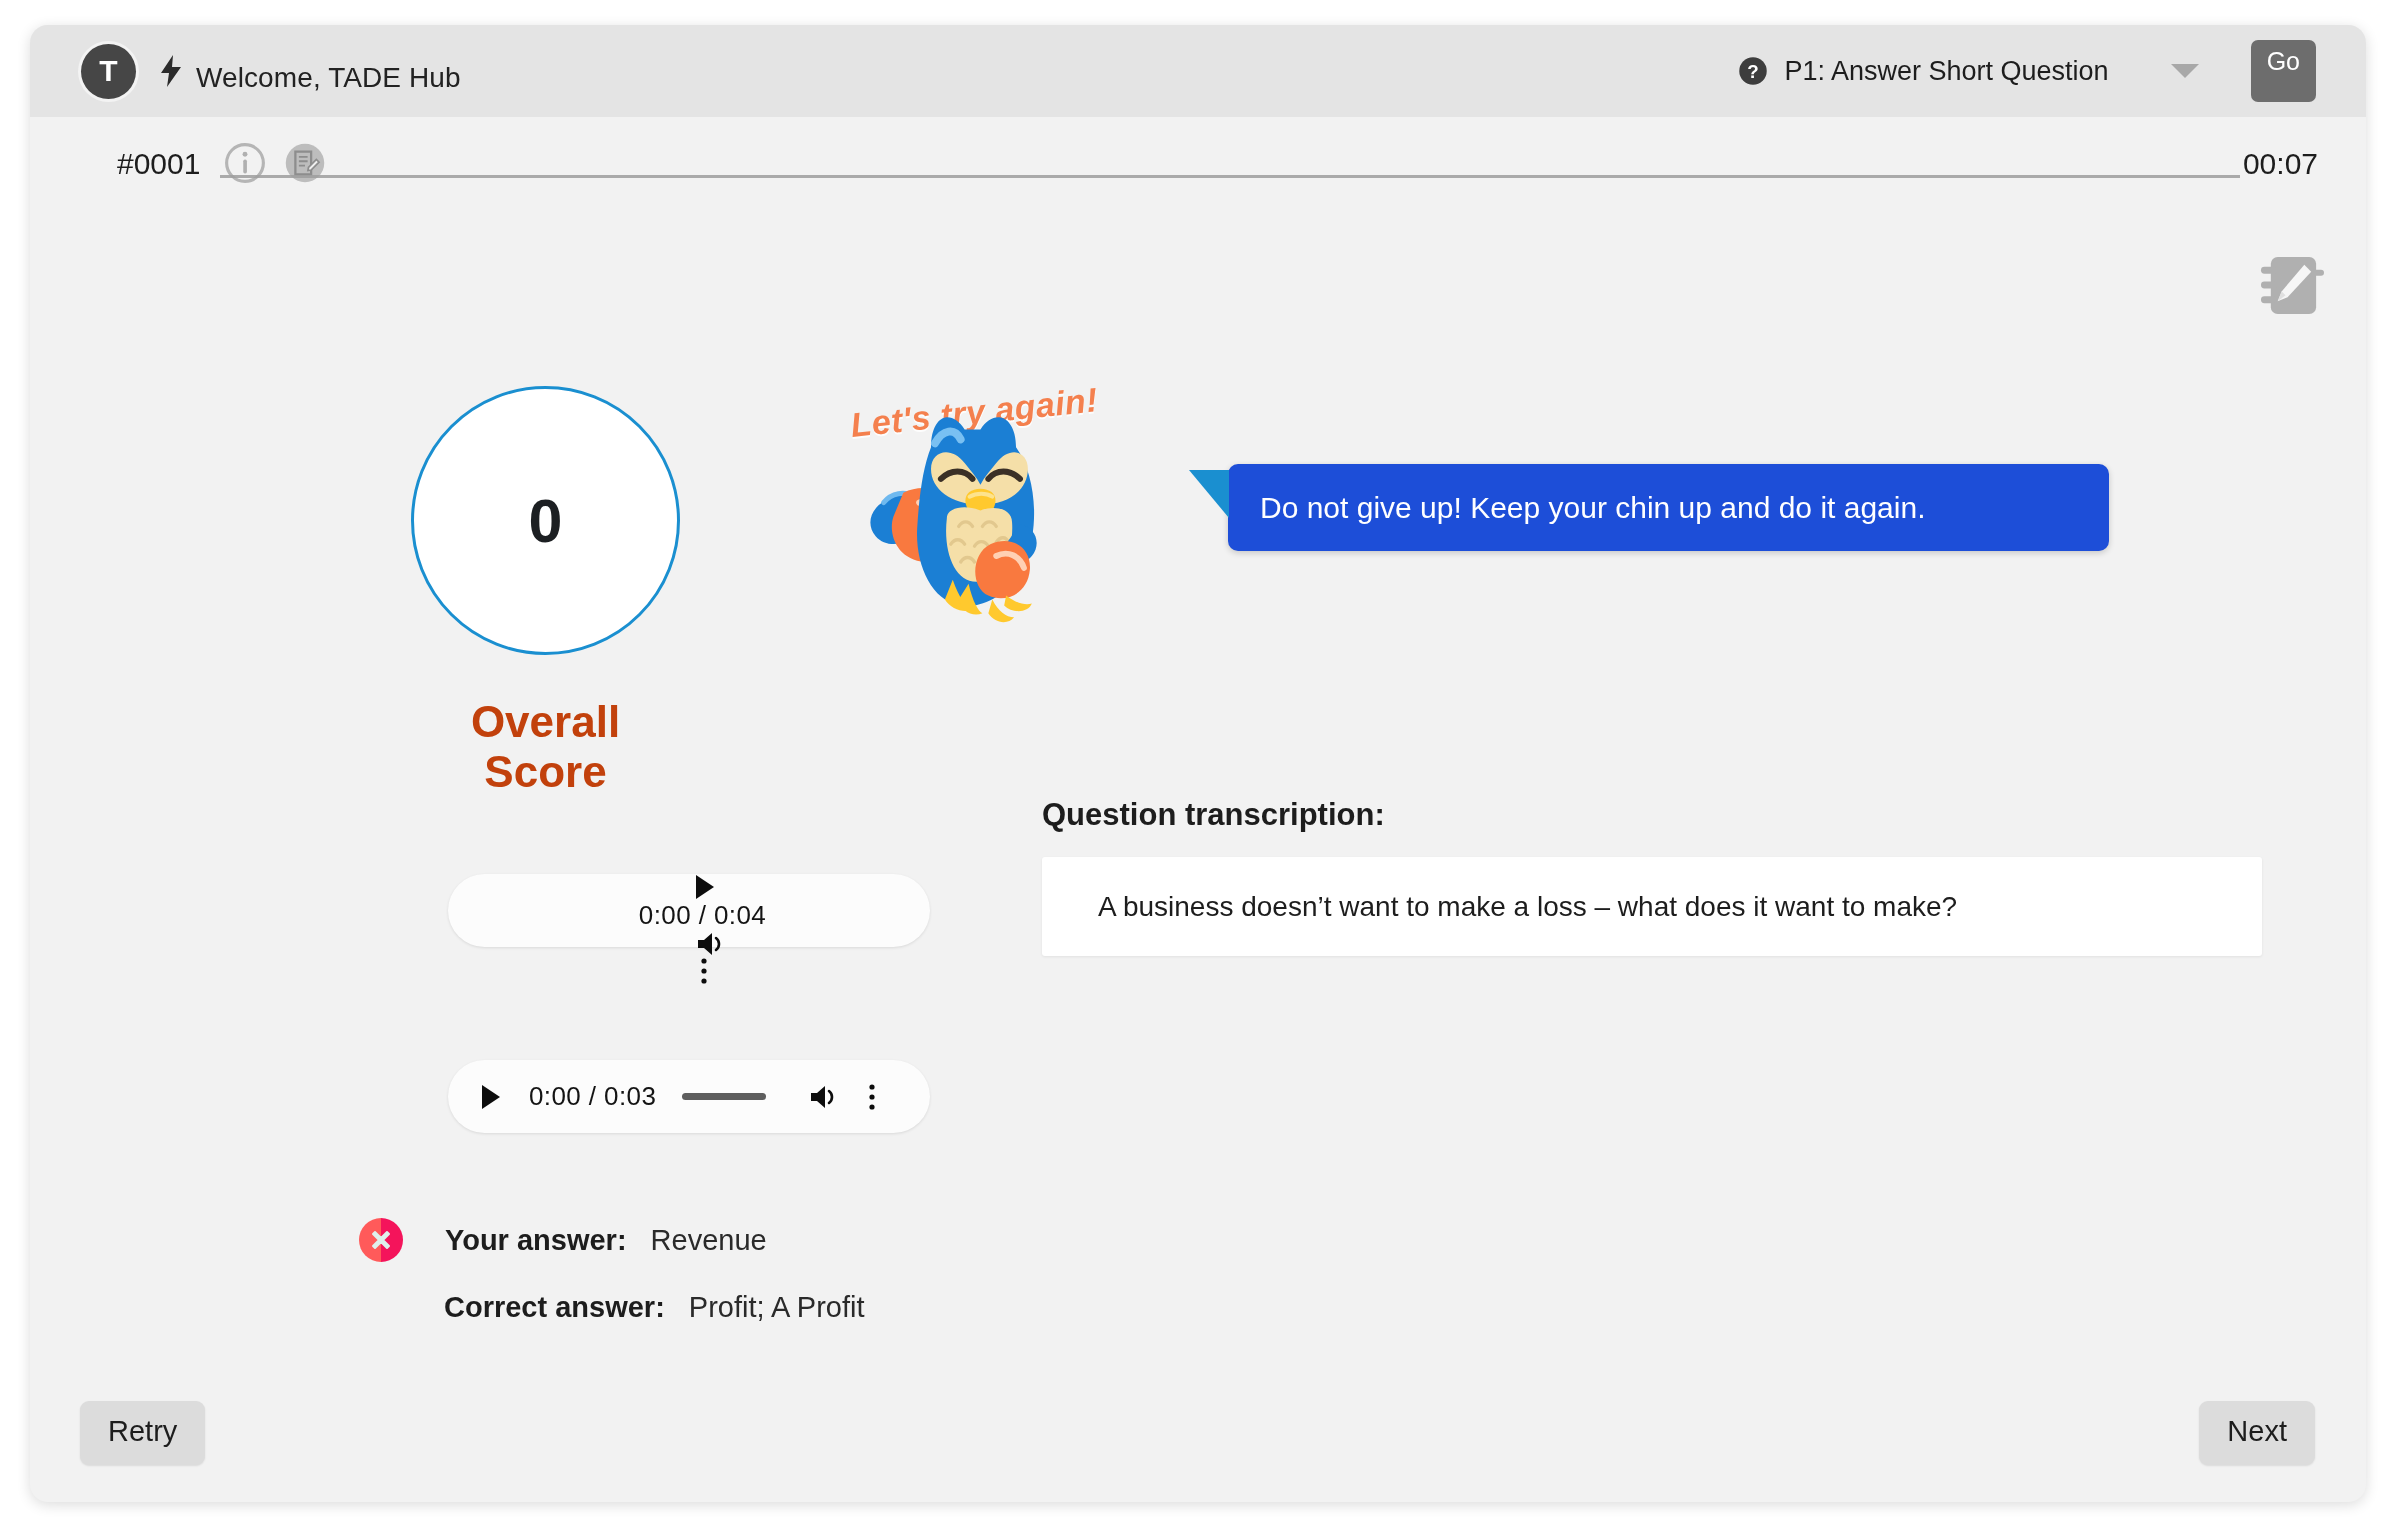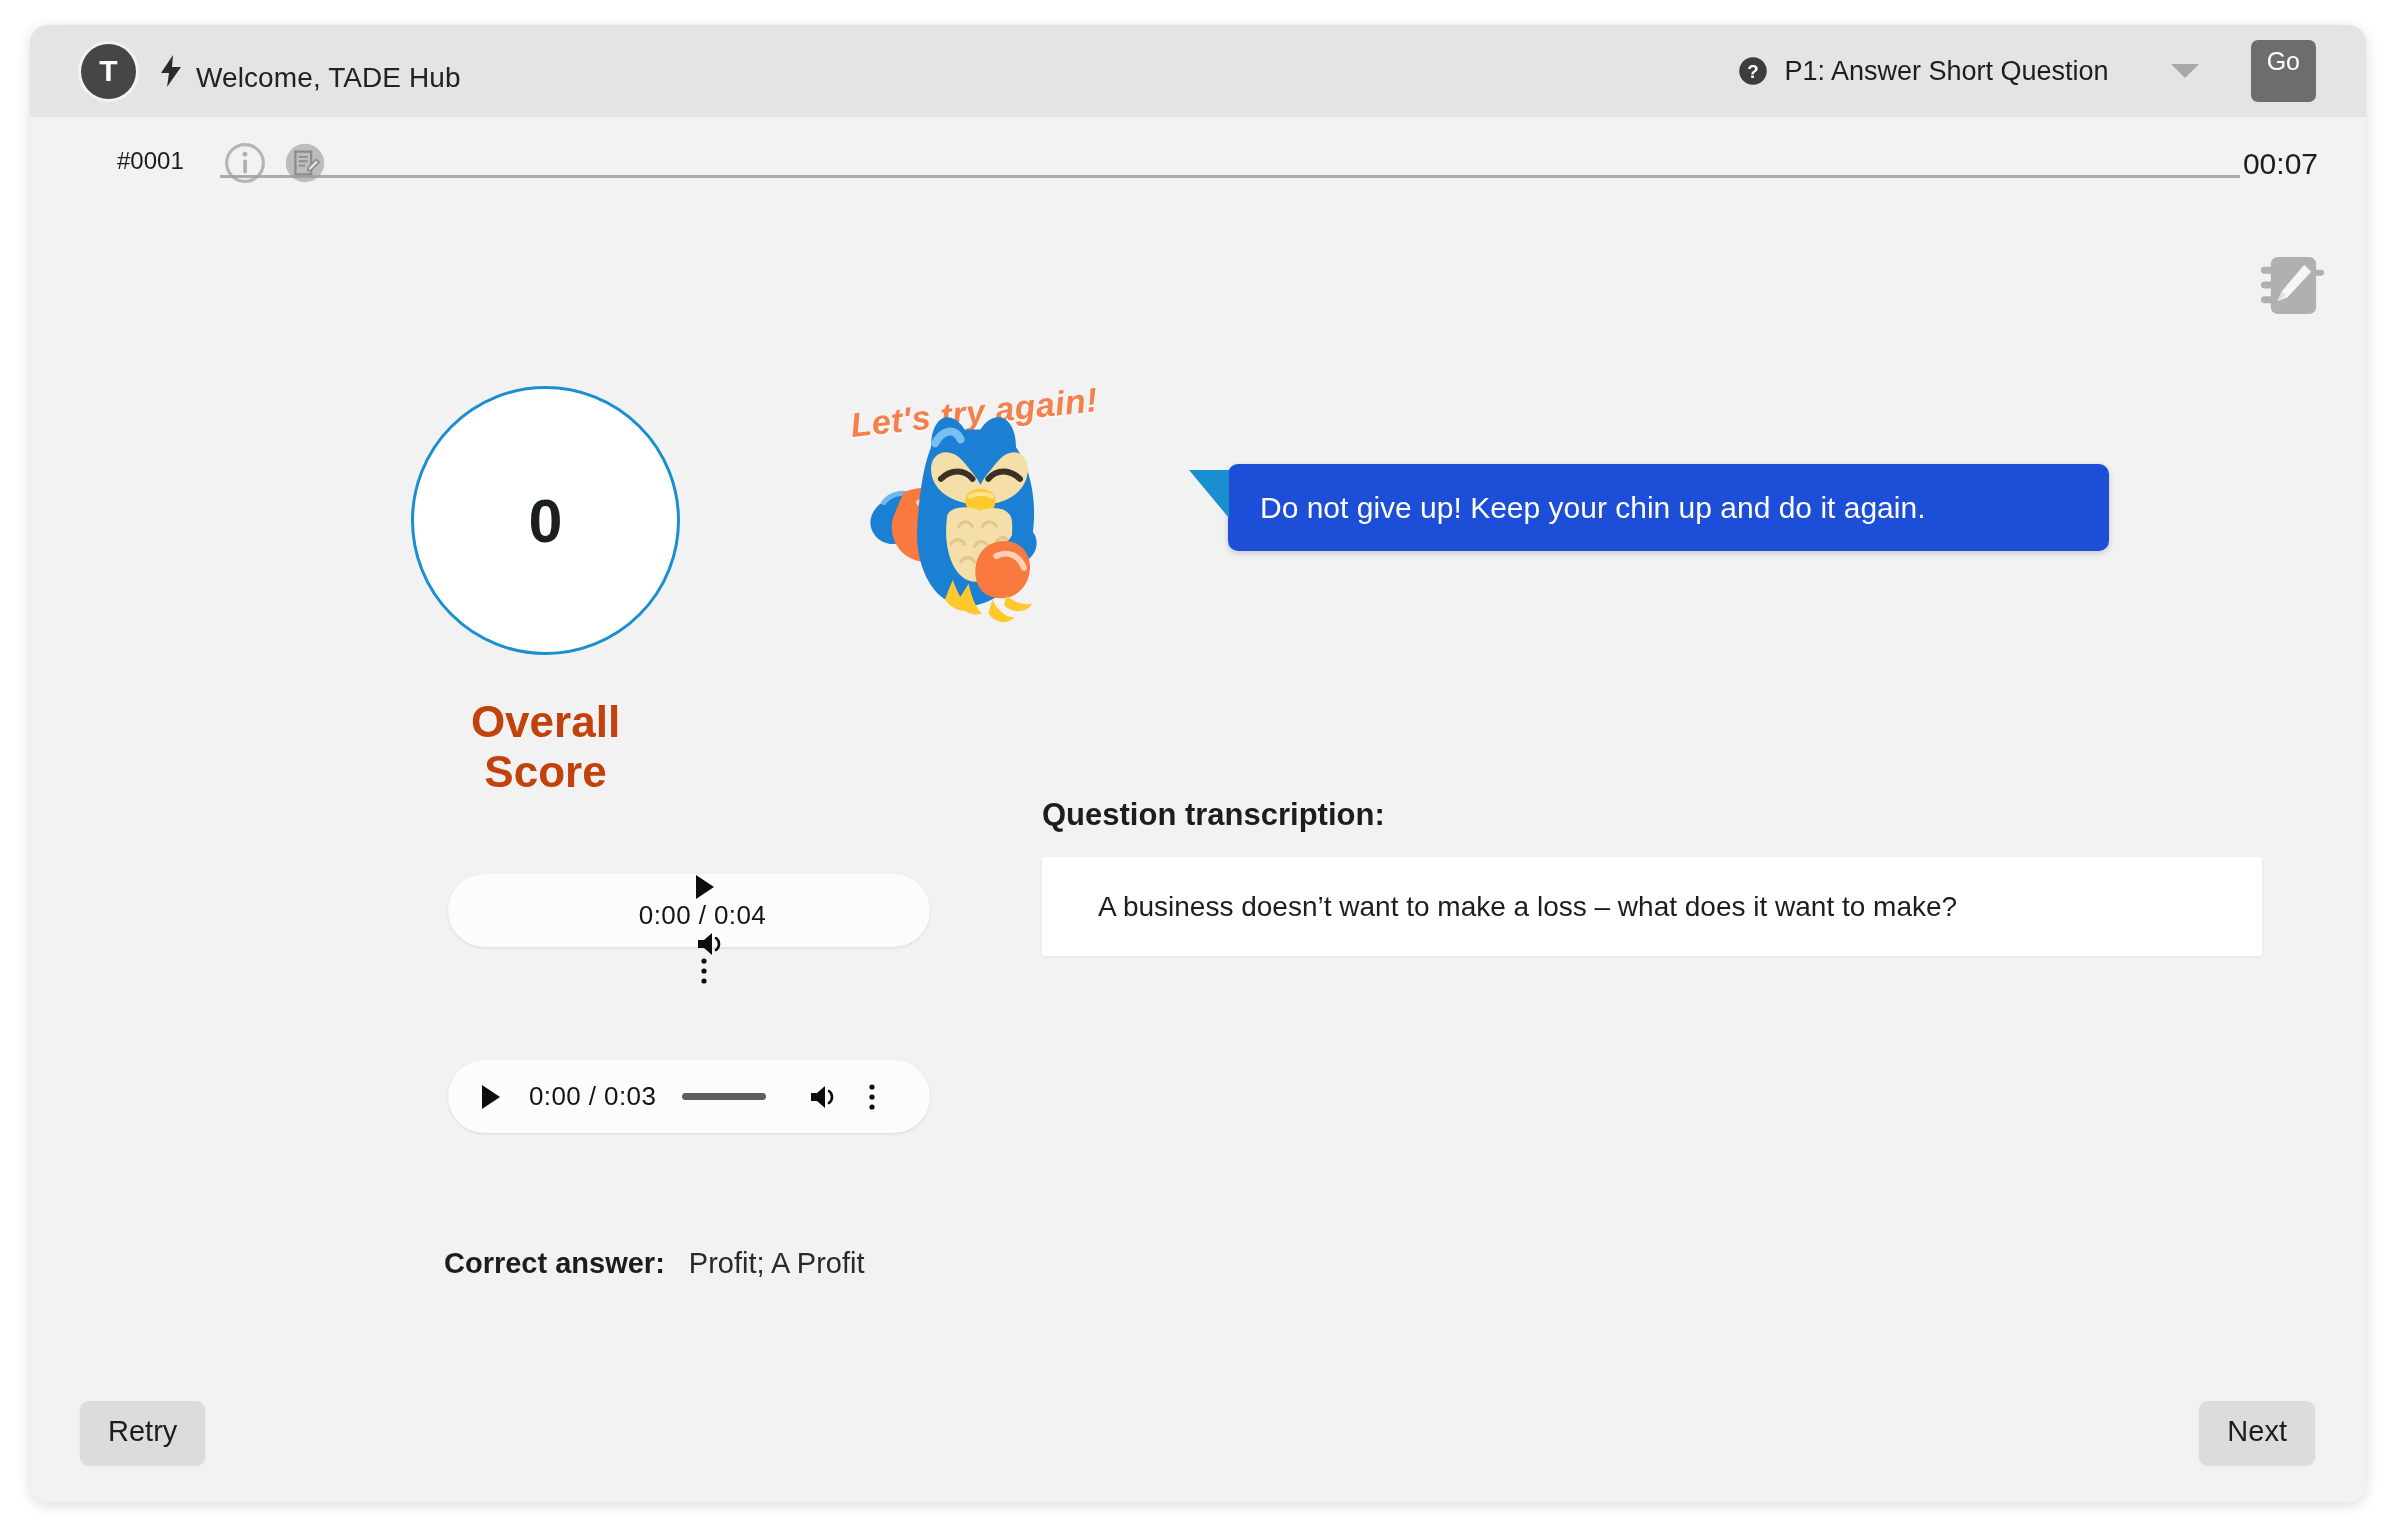--- a/index.html
+++ b/index.html
@@ -53,21 +53,21 @@
     font-family: "Liberation Sans", sans-serif;
   }
 
   
   .meta-row {
     position: absolute; left: 0; top: 92px;
     width: 100%; height: 102px;
   }
   .qid {
     position: absolute; left: 87px; top: 30px;
-    font-size: 24px; color: #1d1d1d;
+    font-size: 30px; color: #1d1d1d;
   }
   .icon-btn { position: absolute; top: 25px; cursor: pointer; }
   .icon-info { left: 194px; }
   .icon-note { left: 254px; }
   .timer {
     position: absolute; right: 48px; top: 30px;
     font-size: 30px; color: #1d1d1d;
   }
   .divider {
     position: absolute; left: 190px; top: 150px;
@@ -366,20 +366,29 @@
     <span class="ap-menu">
       <svg width="8" height="28" viewBox="0 0 8 28">
         <circle cx="4" cy="4" r="2.6" fill="#0d0d0d"></circle>
         <circle cx="4" cy="14" r="2.6" fill="#0d0d0d"></circle>
         <circle cx="4" cy="24" r="2.6" fill="#0d0d0d"></circle>
       </svg>
     </span>
   </div>
 
   <div class="answer-block">
+    <div class="answer-row">
+      <span class="x-badge">
+        <svg width="26" height="26" viewBox="0 0 26 26">
+          <path d="M7 5 L13 11 L19 5 L21 7 L15 13 L21 19 L19 21 L13 15 L7 21 L5 19 L11 13 L5 7 Z" fill="#dff0ec" stroke="#dff0ec" stroke-width="2" stroke-linejoin="round"></path>
+        </svg>
+      </span>
+      <span class="ans-label">Your answer:</span>
+      <span class="ans-value">Revenue</span>
+    </div>
     <div class="answer-row-2">
       <span class="ans-label-2">Correct answer:</span>
       <span class="ans-value-2">Profit; A Profit</span>
     </div>
   </div>
 
   <button class="btn-foot btn-retry">Retry</button>
   <button class="btn-foot btn-next">Next</button>
 
 </div>

